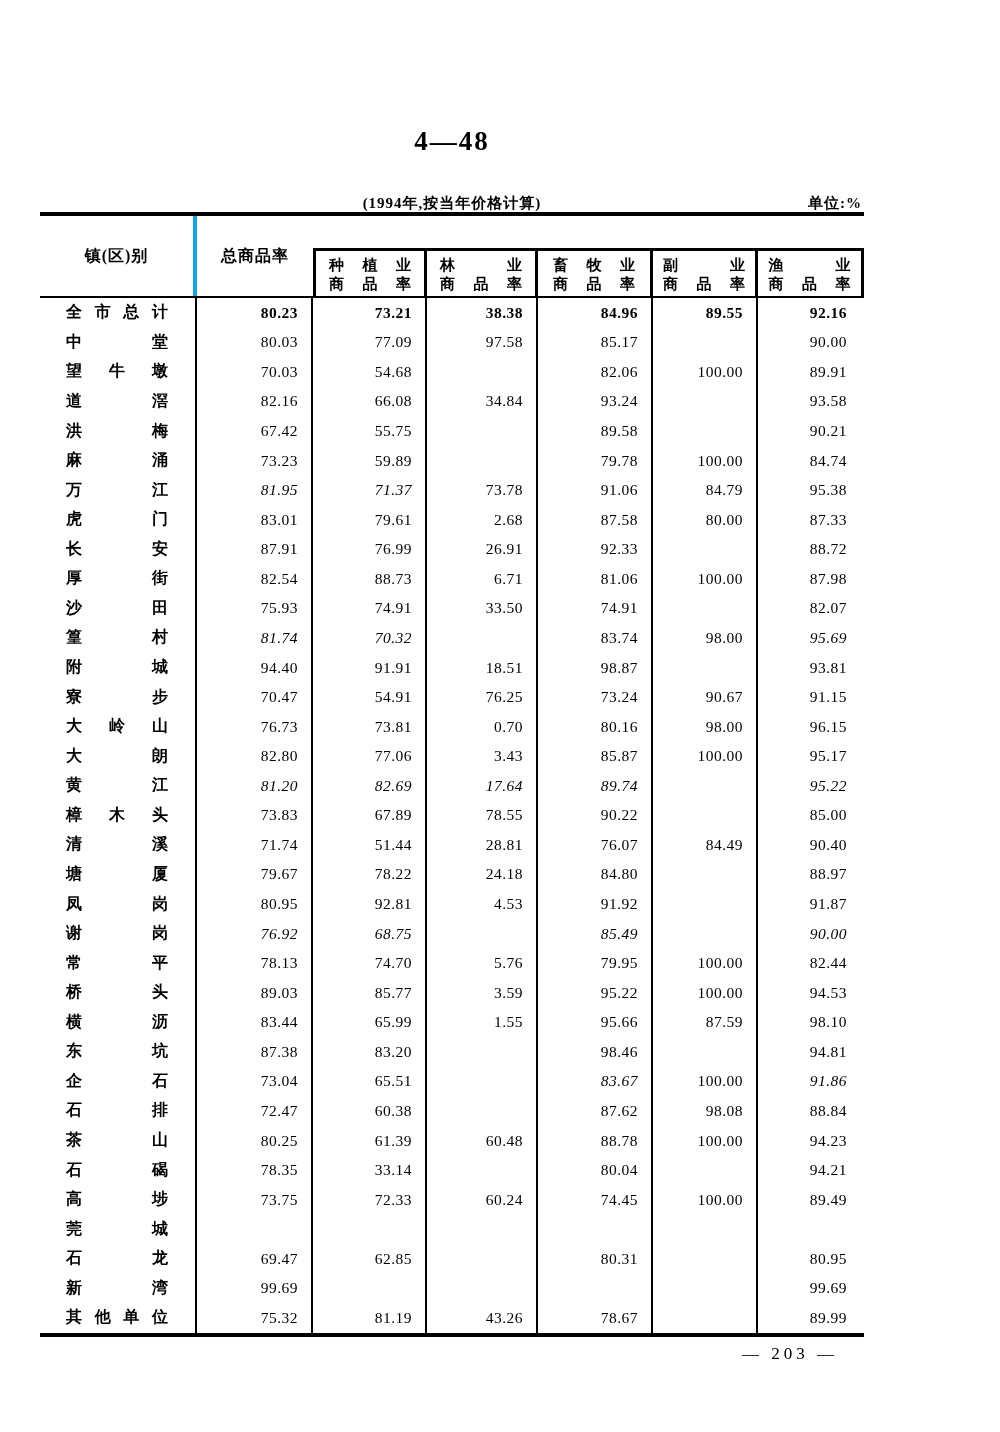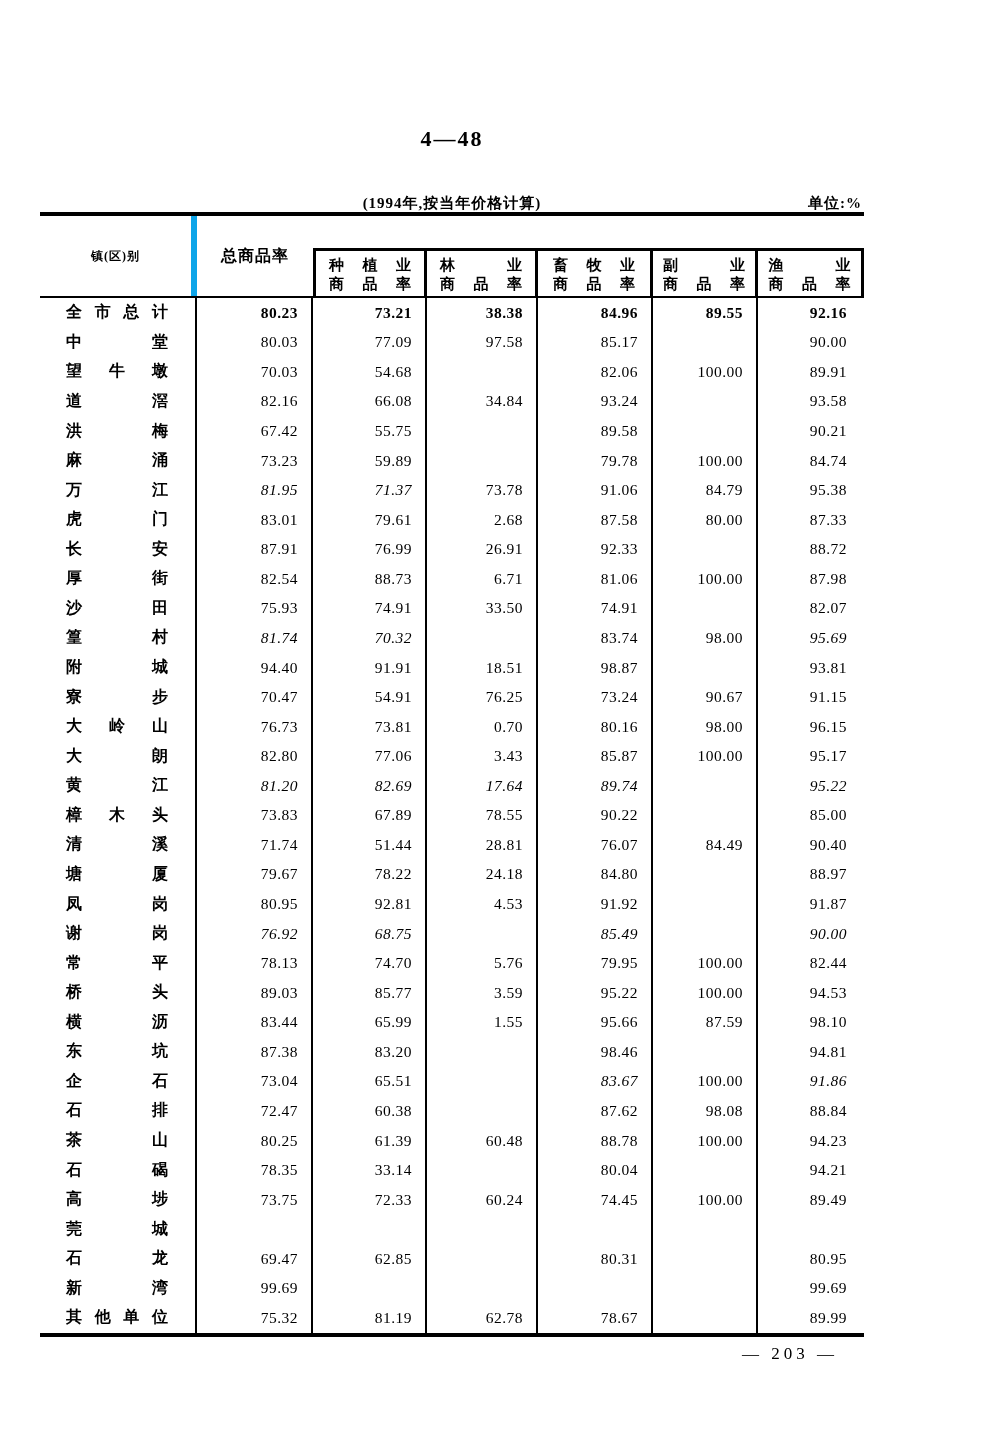--- a/index.html
+++ b/index.html
@@ -4,39 +4,39 @@
 <style>
   html,body{margin:0;padding:0;background:#e8e8e8;}
   .page{
     position:relative;width:1000px;height:1432px;background:#ffffff;
     font-family:"Liberation Serif","DejaVu Serif",serif;color:#000;overflow:hidden;
   }
   
   .title-row{
     position:absolute;top:126px;left:40px;width:824px;
     display:flex;justify-content:center;align-items:baseline;gap:38px;
-    font-weight:700;font-size:22px;letter-spacing:2px;white-space:nowrap;
+    font-weight:700;font-size:27px;letter-spacing:2px;white-space:nowrap;
   }
   .subhead-row{
     position:absolute;top:194px;left:40px;width:824px;height:22px;
     font-weight:700;font-size:15px;
   }
   .subtitle{position:absolute;left:0;width:100%;text-align:center;letter-spacing:1px;}
   .unit{position:absolute;right:2px;top:0;letter-spacing:1px;}
 
   
   .tbl{
     position:absolute;top:212px;left:40px;width:824px;box-sizing:border-box;
     border-top:4px solid #000;
   }
   .thead{height:82px;border-bottom:2px solid #000;display:flex;box-sizing:border-box;}
   .h-col1{
-    width:157px;box-sizing:border-box;border-right:6px solid #0ea5e9;
+    width:157px;box-sizing:border-box;border-right:4px solid #0ea5e9;
     display:flex;align-items:center;justify-content:center;
-    font-size:12px;font-weight:700;letter-spacing:1px;
+    font-size:16px;font-weight:700;letter-spacing:1px;
   }
   .h-col2{
     width:116px;box-sizing:border-box;
     display:flex;align-items:center;justify-content:center;
     font-size:16px;font-weight:700;letter-spacing:1px;
   }
   .h-sub{
     flex:1;margin-top:32px;height:50px;box-sizing:border-box;
     border-top:3px solid #000;border-left:3px solid #000;display:flex;
   }
@@ -637,21 +637,21 @@
           <div class="c-name">
             <div class="nj">
               <span>其</span>
               <span>他</span>
               <span>单</span>
               <span>位</span>
             </div>
           </div>
           <div class="c w2">75.32</div>
           <div class="c w3">81.19</div>
-          <div class="c w4">62.78</div>
+          <div class="c w4">43.26</div>
           <div class="c w5">78.67</div>
           <div class="c w6"></div>
           <div class="c w7">89.99</div>
         </div>
       </div>
   </div>
 
   <div class="pageno">— 203 —</div>
 
 </div>

